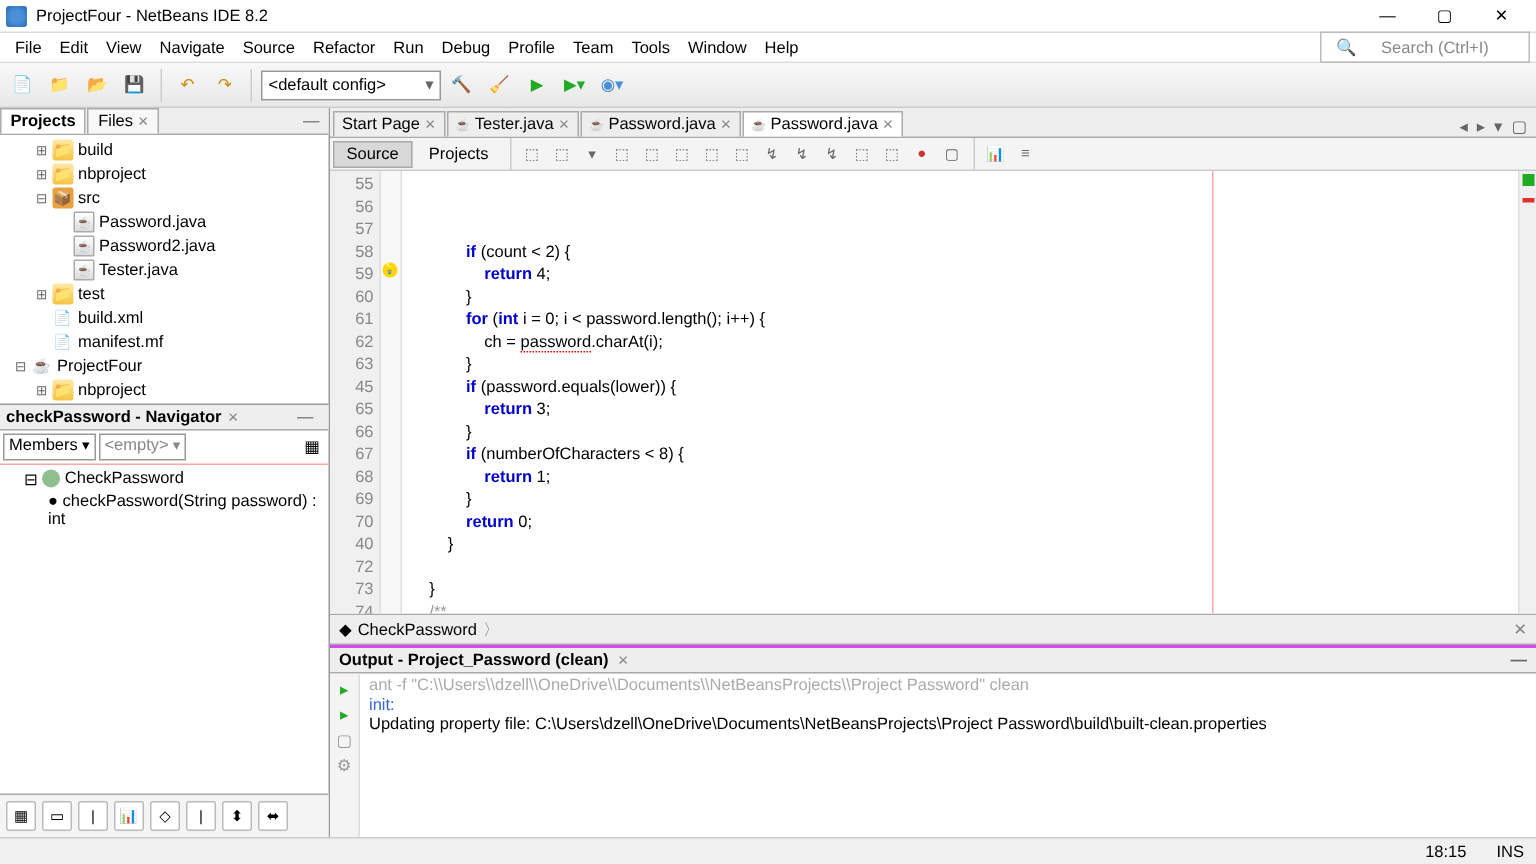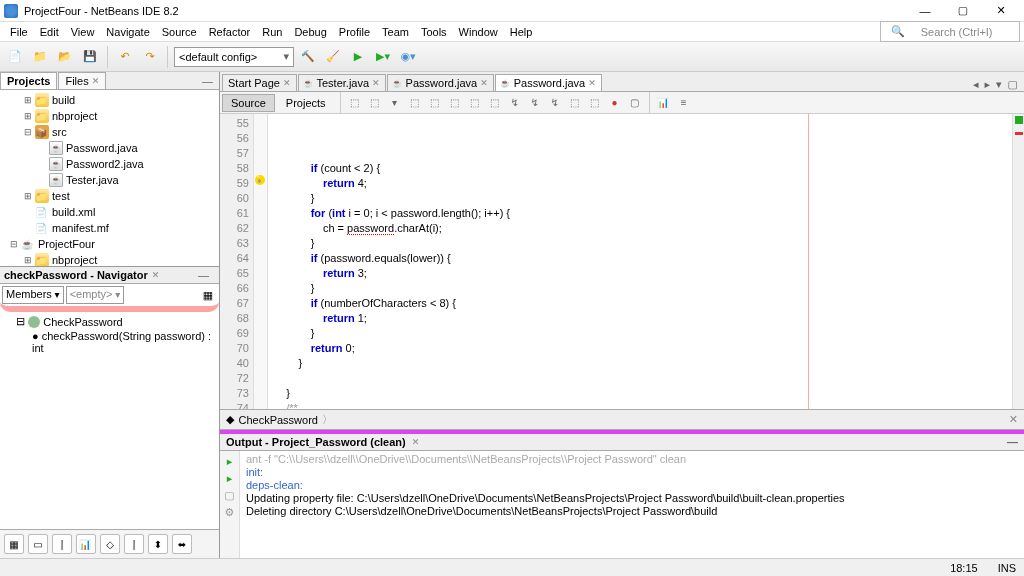--- a/index.html
+++ b/index.html
@@ -25,21 +25,21 @@
 .tree { flex: 1; overflow: auto; padding: 2px 0; font-size: 11px; }
 .tree-item { display: flex; align-items: center; padding: 1px 0; cursor: pointer; white-space: nowrap; }
 .ti-icon { width: 14px; height: 14px; margin-right: 3px; display: inline-flex; align-items: center; justify-content: center; font-size: 10px; }
 .folder { background: linear-gradient(#ffe9a8,#f5c443); border-radius: 2px; }
 .java { background: linear-gradient(#fff,#ddd); border: 1px solid #aaa; border-radius: 1px; }
 .cup { color: #8b4513; font-size: 8px; }
 .pkg { background: #e8a23d; border-radius: 2px; }
 .navigator { border-top: 1px solid #999; }
 .nav-title { background: #eee; padding: 2px 4px; border-bottom: 1px solid #aaa; display: flex; align-items: center; }
 .nav-title .x { margin-left: 4px; color: #888; font-size: 9px; }
-.nav-toolbar { display: flex; padding: 2px; gap: 2px; border-bottom: 6px solid #fca5a5; border-radius: 10px; }
+.nav-toolbar { display: flex; padding: 2px; gap: 2px; border-bottom: 1px solid #fca5a5; }
 .nav-combo { border: 1px solid #999; padding: 1px 3px; background: #fff; font-size: 10px; }
 .nav-body { padding: 2px; font-size: 11px; }
 .nav-method { color: #000; padding: 1px 0 1px 30px; }
 .nav-class { padding: 1px 0 1px 14px; display: flex; align-items: center; }
 .palette { display: flex; gap: 4px; padding: 4px; border-top: 1px solid #aaa; background: #f4f4f4; }
 .pal-btn { width: 20px; height: 20px; border: 1px solid #bbb; border-radius: 2px; background: #fff; cursor: pointer; display:flex; align-items:center; justify-content:center; font-size:10px;}
 .editor-tabs { display: flex; background: #eee; border-bottom: 1px solid #aaa; height: 20px; align-items: flex-end; padding-left: 2px; }
 .etab { padding: 2px 5px; border: 1px solid #aaa; border-bottom: none; background: #eee; margin-right: 1px; cursor: pointer; display: flex; align-items: center; gap: 3px; font-size: 10px;}
 .etab.active { background: #fff; }
 .etab .x { color: #888; font-size: 9px; }
@@ -48,21 +48,21 @@
 .subtab.active { background: #d8d8d8; border-color:#aaa; }
 .ed-tbtn { width: 18px; height: 18px; border: 1px solid transparent; cursor: pointer; display:flex; align-items:center; justify-content:center; font-size:10px; color:#666;}
 .code-area { flex: 1; display: flex; background: #fff; overflow: hidden; font-family: "Courier New", monospace; font-size: 12px; position: relative; }
 .gutter { width: 34px; background: #f0f0f0; color: #888; text-align: right; padding: 2px 4px 2px 0; border-right: 1px solid #ddd; line-height: 15px; }
 .margin { width: 14px; background: #f8f8f8; border-right: 1px solid #ddd; }
 .code { flex: 1; padding: 2px 6px; line-height: 15px; white-space: pre; position: relative; }
 .code .kw { color: #0000cc; font-weight: bold; }
 .code .cm { color: #999; }
 .red-line { position: absolute; top: 0; bottom: 0; left: 540px; width: 1px; background: #faa; }
 .breadcrumb { background: #eee; border-top: 1px solid #aaa; border-bottom: 1px solid #aaa; padding: 2px 6px; display: flex; align-items: center; gap: 4px; }
-.output { border-top: 4px solid #d946ef; background: #fff; display: flex; flex-direction: column; height: 128px; }
+.output { border-top: 2px solid #d946ef; background: #fff; display: flex; flex-direction: column; height: 128px; }
 .output-title { background: #eee; padding: 2px 6px; border-bottom: 1px solid #aaa; display: flex; align-items: center; font-weight: bold; }
 .output-title .x { margin-left: 6px; color: #888; font-size: 9px; font-weight: normal; }
 .output-body { flex: 1; display: flex; overflow: hidden; }
 .output-icons { width: 20px; background: #f4f4f4; border-right: 1px solid #ddd; display: flex; flex-direction: column; align-items: center; padding-top: 4px; gap: 4px; }
 .output-text { flex: 1; font-family: "Courier New", monospace; font-size: 11px; padding: 2px 6px; line-height: 13px; overflow: auto; }
 .output-text .gray { color: #aaa; }
 .output-text .blue { color: #3366cc; }
 .output-text .green { color: #2a9d2a; }
 .statusbar { height: 18px; background: #f0f0f0; border-top: 1px solid #ccc; display: flex; align-items: center; padding: 0 8px; gap: 20px; justify-content: flex-end; font-size: 10px; }
 .panel-header { display:flex; align-items:center; background:#eee; border-bottom:1px solid #aaa; }
@@ -283,21 +283,21 @@
       <div class="gutter" id="gutter">
           <div>55</div>
           <div>56</div>
           <div>57</div>
           <div>58</div>
           <div>59</div>
           <div>60</div>
           <div>61</div>
           <div>62</div>
           <div>63</div>
-          <div>64</div>
+          <div>45</div>
           <div>65</div>
           <div>66</div>
           <div>67</div>
           <div>68</div>
           <div>69</div>
           <div>70</div>
           <div>40</div>
           <div>72</div>
           <div>73</div>
           <div>74</div>
@@ -349,23 +349,21 @@
       <div class="output-body">
         <div class="output-icons">
           <span style="color:#2a2">▸</span>
           <span style="color:#2a2">▸</span>
           <span style="color:#999">▢</span>
           <span style="color:#999">⚙</span>
         </div>
         <div class="output-text" id="output-text">
             <div class="gray">ant -f "C:\\Users\\dzell\\OneDrive\\Documents\\NetBeansProjects\\Project Password" clean</div>
             <div class="blue">init:</div>
-            <div class="blue">deps-clean:</div>
             <div class="">Updating property file: C:\Users\dzell\OneDrive\Documents\NetBeansProjects\Project Password\build\built-clean.properties</div>
-            <div class="">Deleting directory C:\Users\dzell\OneDrive\Documents\NetBeansProjects\Project Password\build</div>
           </div>
       </div>
     </div>
   </div>
 </div>
 
 <div class="statusbar">
   <span>18:15</span>
   <span>INS</span>
 </div>

